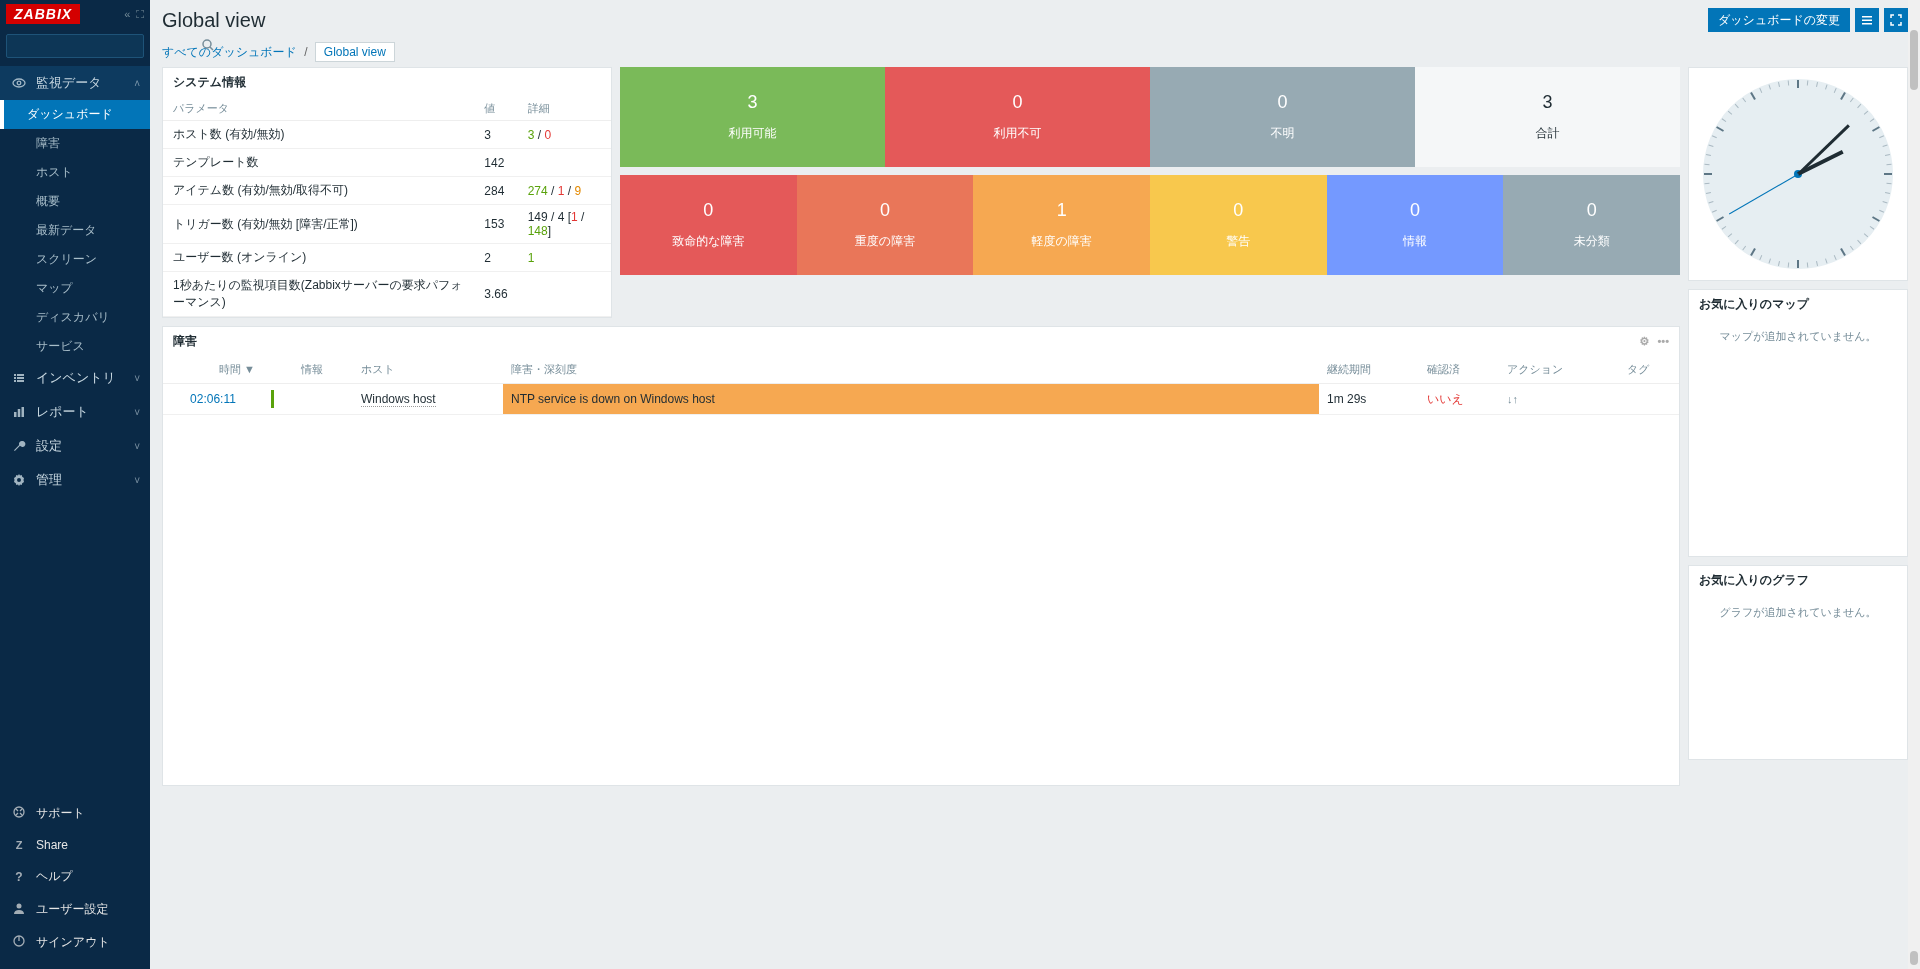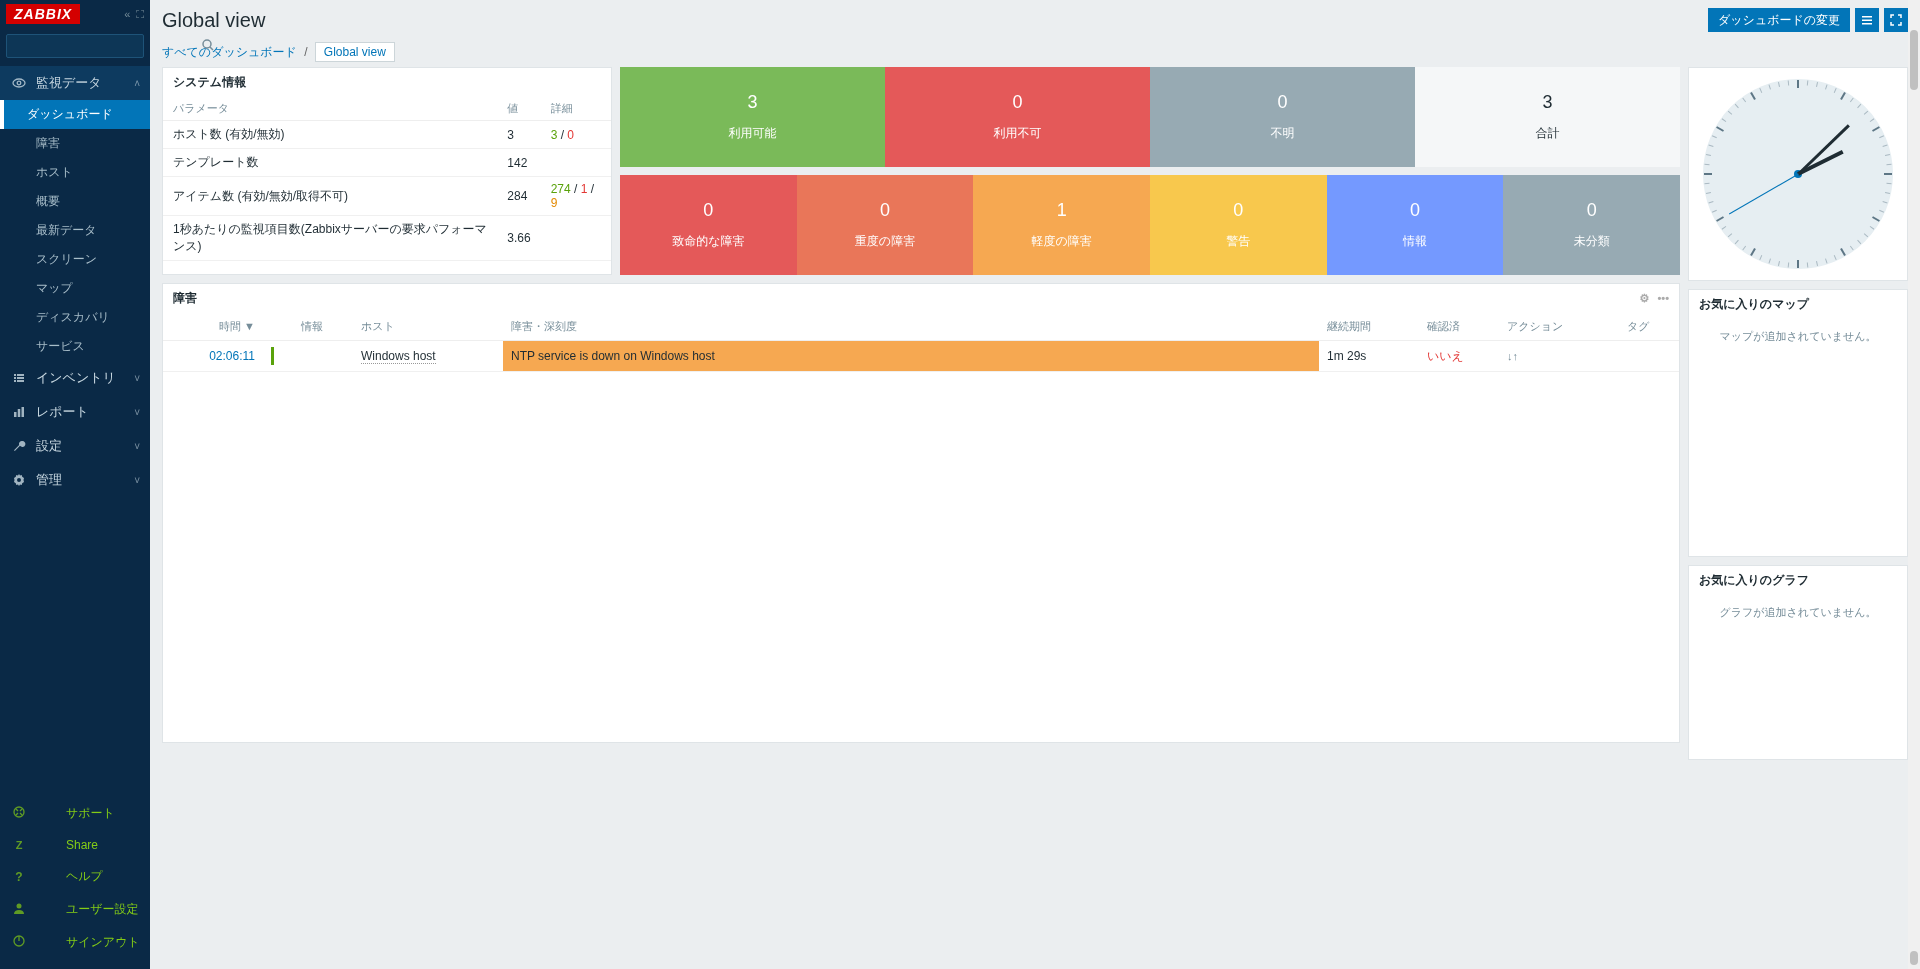--- a/index.html
+++ b/index.html
@@ -16,21 +16,21 @@
 .search-box .search-icon { padding: 0 6px; color: #768d99; cursor: pointer; }
 .nav { flex: 1; overflow-y: auto; }
 .nav-section { display: flex; align-items: center; padding: 8px 10px; cursor: pointer; color: #c7d7e0; font-size: 13px; }
 .nav-section.active { background: #0d3a5f; }
 .nav-section .nav-icon { width: 18px; display: inline-flex; justify-content: center; margin-right: 8px; opacity: 0.8; }
 .nav-section .chevron { margin-left: auto; font-size: 10px; opacity: 0.6; }
 .sub-items { background: #0a2946; }
 .sub-item { padding: 6px 10px 6px 36px; cursor: pointer; color: #a8bdc9; font-size: 12px; display: block; }
 .sub-item.active { background: #0275b8; color: #fff; border-left: 4px solid #fff; padding-left: 23px; }
 .sidebar-footer { padding-bottom: 10px; }
-.footer-item { display: flex; align-items: center; padding: 8px 10px; cursor: pointer; color: #84cc16; font-size: 12px; gap: 30px; }
+.footer-item { display: flex; align-items: center; padding: 8px 10px; cursor: pointer; color: #e5e5e5; font-size: 12px; }
 .footer-item .nav-icon { width: 18px; text-align: center; margin-right: 8px; opacity: 0.7; }
 
 
 .main { margin-left: 150px; height: 100vh; display: flex; flex-direction: column; }
 .header { display: flex; align-items: center; padding: 8px 12px 4px; }
 .page-title { font-size: 20px; font-weight: normal; color: #1f2c33; }
 .header-actions { margin-left: auto; display: flex; gap: 5px; justify-content: flex-end; }
 .btn-blue { background: #0275b8; color: #fff; border: none; padding: 4px 10px; cursor: pointer; font-size: 12px; height: 24px; }
 .btn-icon { background: #0275b8; color: #fff; border: none; width: 24px; height: 24px; cursor: pointer; display: flex; align-items: center; justify-content: center; }
 .breadcrumb { padding: 8px 12px 6px; font-size: 12px; }
@@ -82,21 +82,21 @@
 .hour-hand { width: 4px; height: 50px; background: #1f2c33; margin-left: -2px; margin-top: -50px; }
 .minute-hand { width: 3px; height: 70px; background: #1f2c33; margin-left: -1.5px; margin-top: -70px; }
 .second-hand { width: 1px; height: 80px; background: #0275b8; margin-left: -0.5px; margin-top: -80px; }
 .clock-center { position: absolute; left: 50%; top: 50%; width: 8px; height: 8px; background: #0275b8; border-radius: 50%; margin: -4px 0 0 -4px; }
 
 
 .problems-widget .widget-body { overflow-x: auto; }
 .problems-table { width: 100%; border-collapse: collapse; font-size: 12px; }
 .problems-table th { text-align: left; font-weight: normal; color: #768d99; padding: 6px 8px; border-bottom: 1px solid #eee; font-size: 11px; }
 .problems-table td { padding: 6px 8px; border-bottom: 1px solid #f0f0f0; vertical-align: middle; }
-.time-col { text-align: right; color: #0275b8; width: 100px; }
+.time-col { text-align: center; color: #0275b8; width: 100px; }
 .info-col { width: 30px; }
 .info-marker { display: inline-block; width: 3px; height: 18px; background: #59a20b; vertical-align: middle; }
 .host-link { color: #1f2c33; border-bottom: 1px dotted #999; cursor: pointer; }
 .problem-cell { background: #f6a851; color: #1f2c33; padding: 6px 8px !important; cursor: pointer; }
 .ack-no { color: #e33734; cursor: pointer; }
 .action-icon { color: #768d99; font-size: 11px; }
 
 .empty-widget { text-align: center; color: #768d99; padding: 10px; font-size: 11px; }
 .fav-maps { height: 268px; }
 .fav-graphs { height: 195px; }
@@ -270,20 +270,30 @@
                   </tr>
                   <tr>
                     <td>テンプレート数</td>
                     <td class="">142</td>
                     <td></td>
                   </tr>
                   <tr>
                     <td>アイテム数 (有効/無効/取得不可)</td>
                     <td class="">284</td>
                     <td><span class="green-text">274</span><span class=""> / </span><span class="red-text">1</span><span class=""> / </span><span class="orange-text">9</span></td>
+                  </tr>
+                  <tr>
+                    <td>トリガー数 (有効/無効 [障害/正常])</td>
+                    <td class="">153</td>
+                    <td><span class="">149 / 4 [</span><span class="red-text">1</span><span class=""> / </span><span class="green-text">148</span><span class="">]</span></td>
+                  </tr>
+                  <tr>
+                    <td>ユーザー数 (オンライン)</td>
+                    <td class="">2</td>
+                    <td><span class="green-text">1</span></td>
                   </tr>
                   <tr>
                     <td>1秒あたりの監視項目数(Zabbixサーバーの要求パフォーマンス)</td>
                     <td class="">3.66</td>
                     <td></td>
                   </tr>
                 </tbody>
             </table>
           </div>
         </div>

